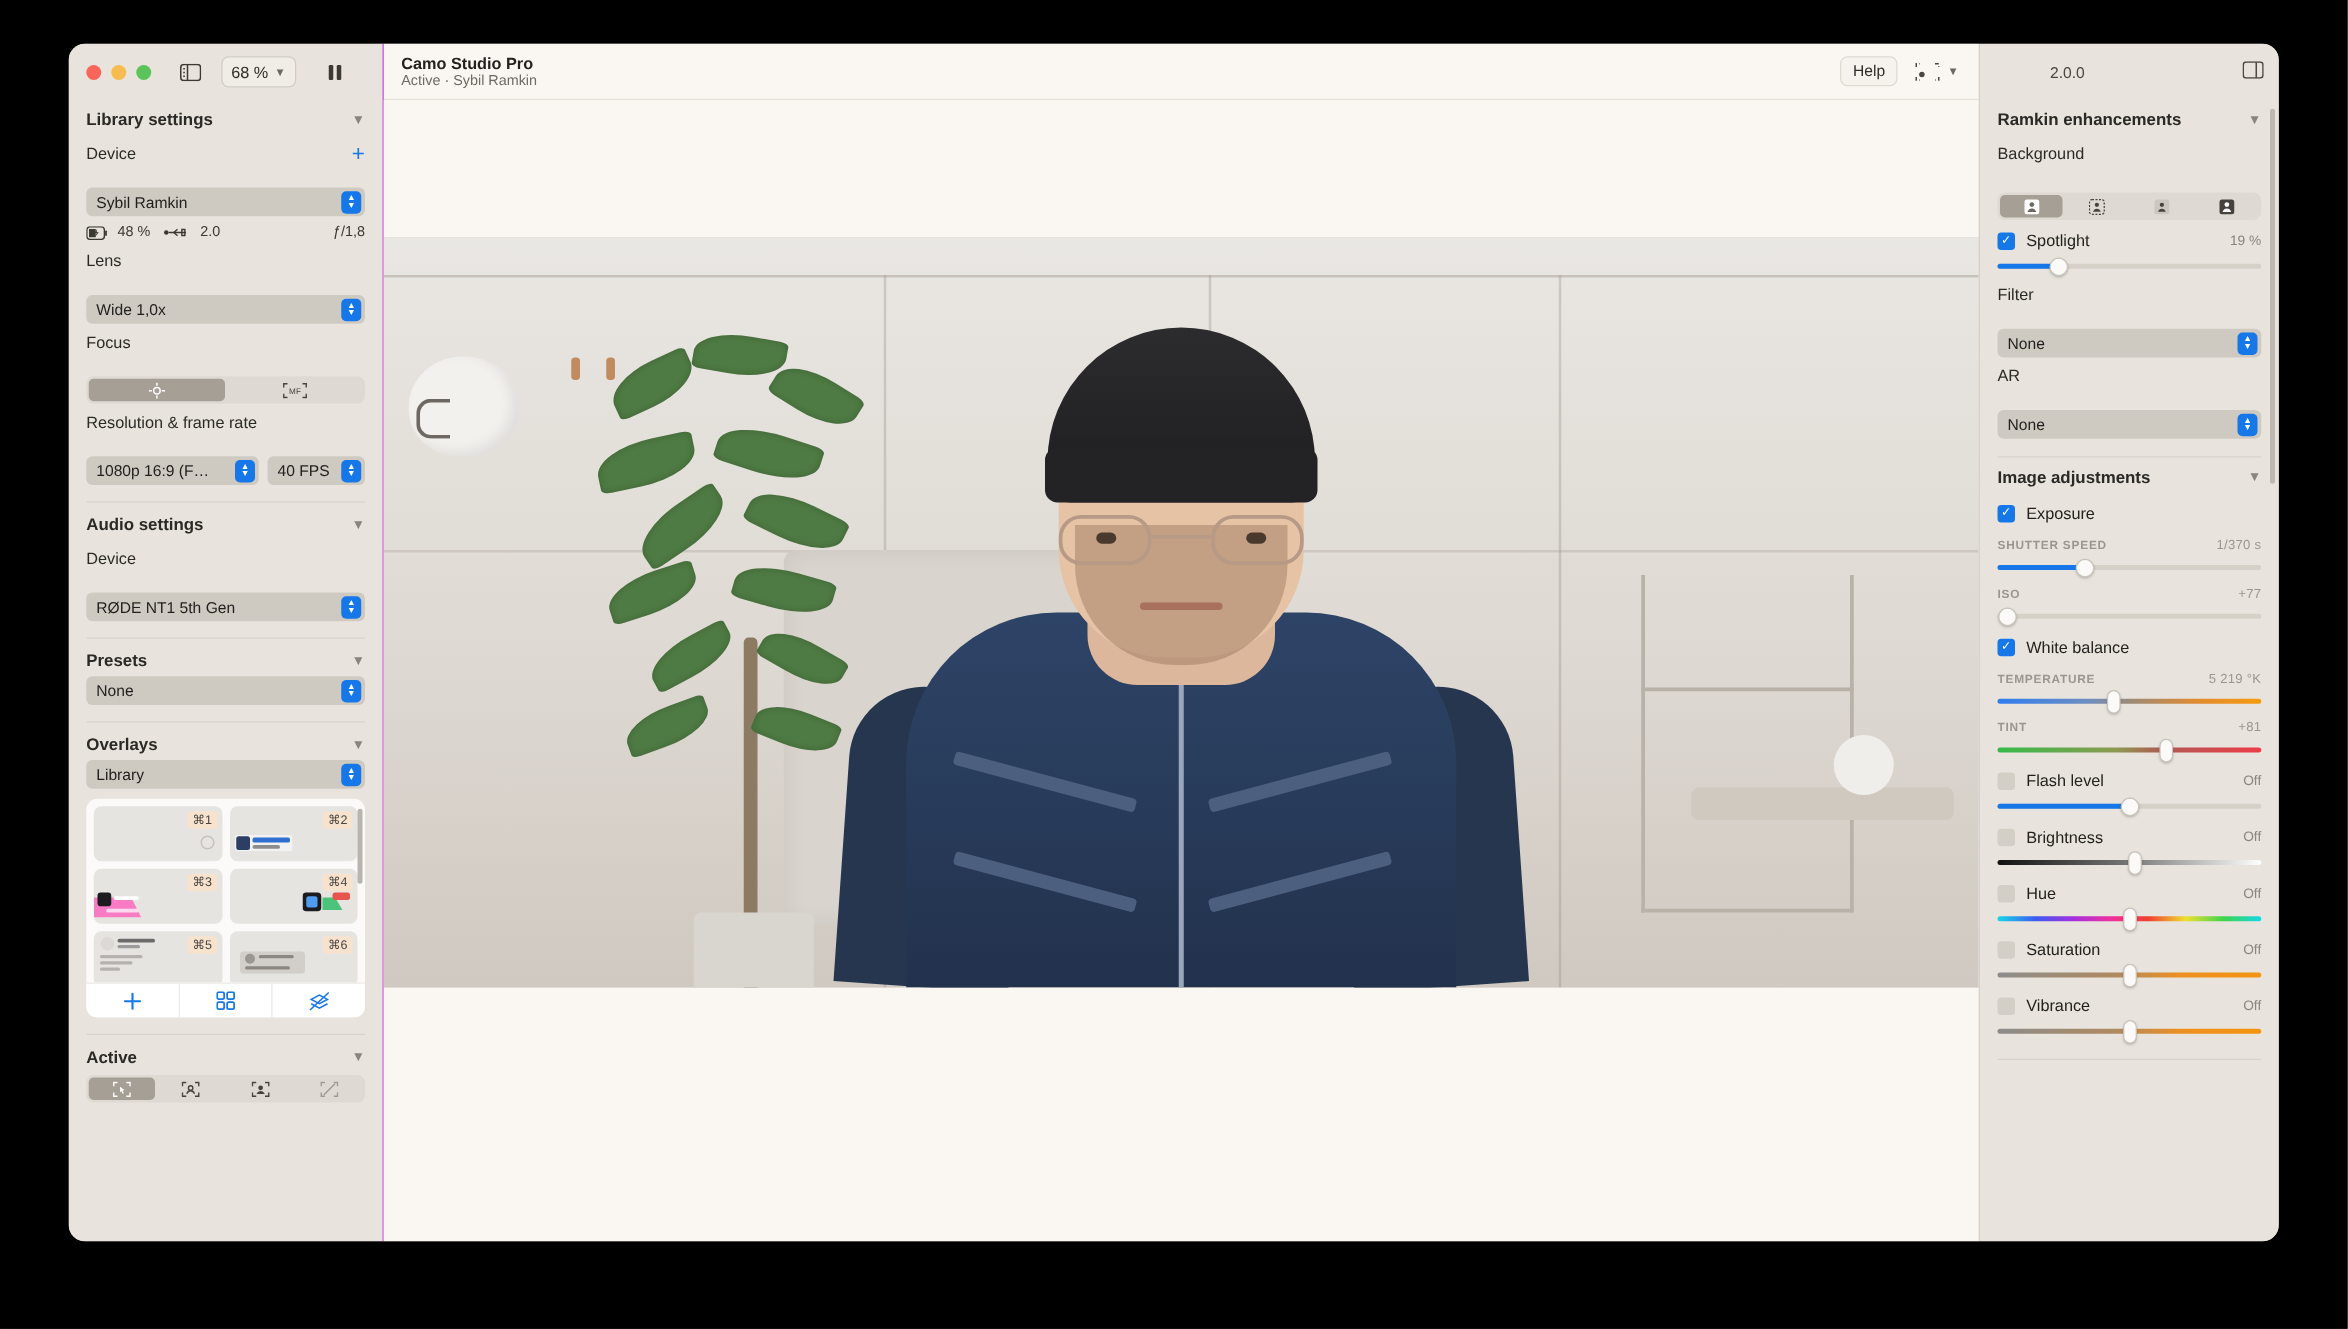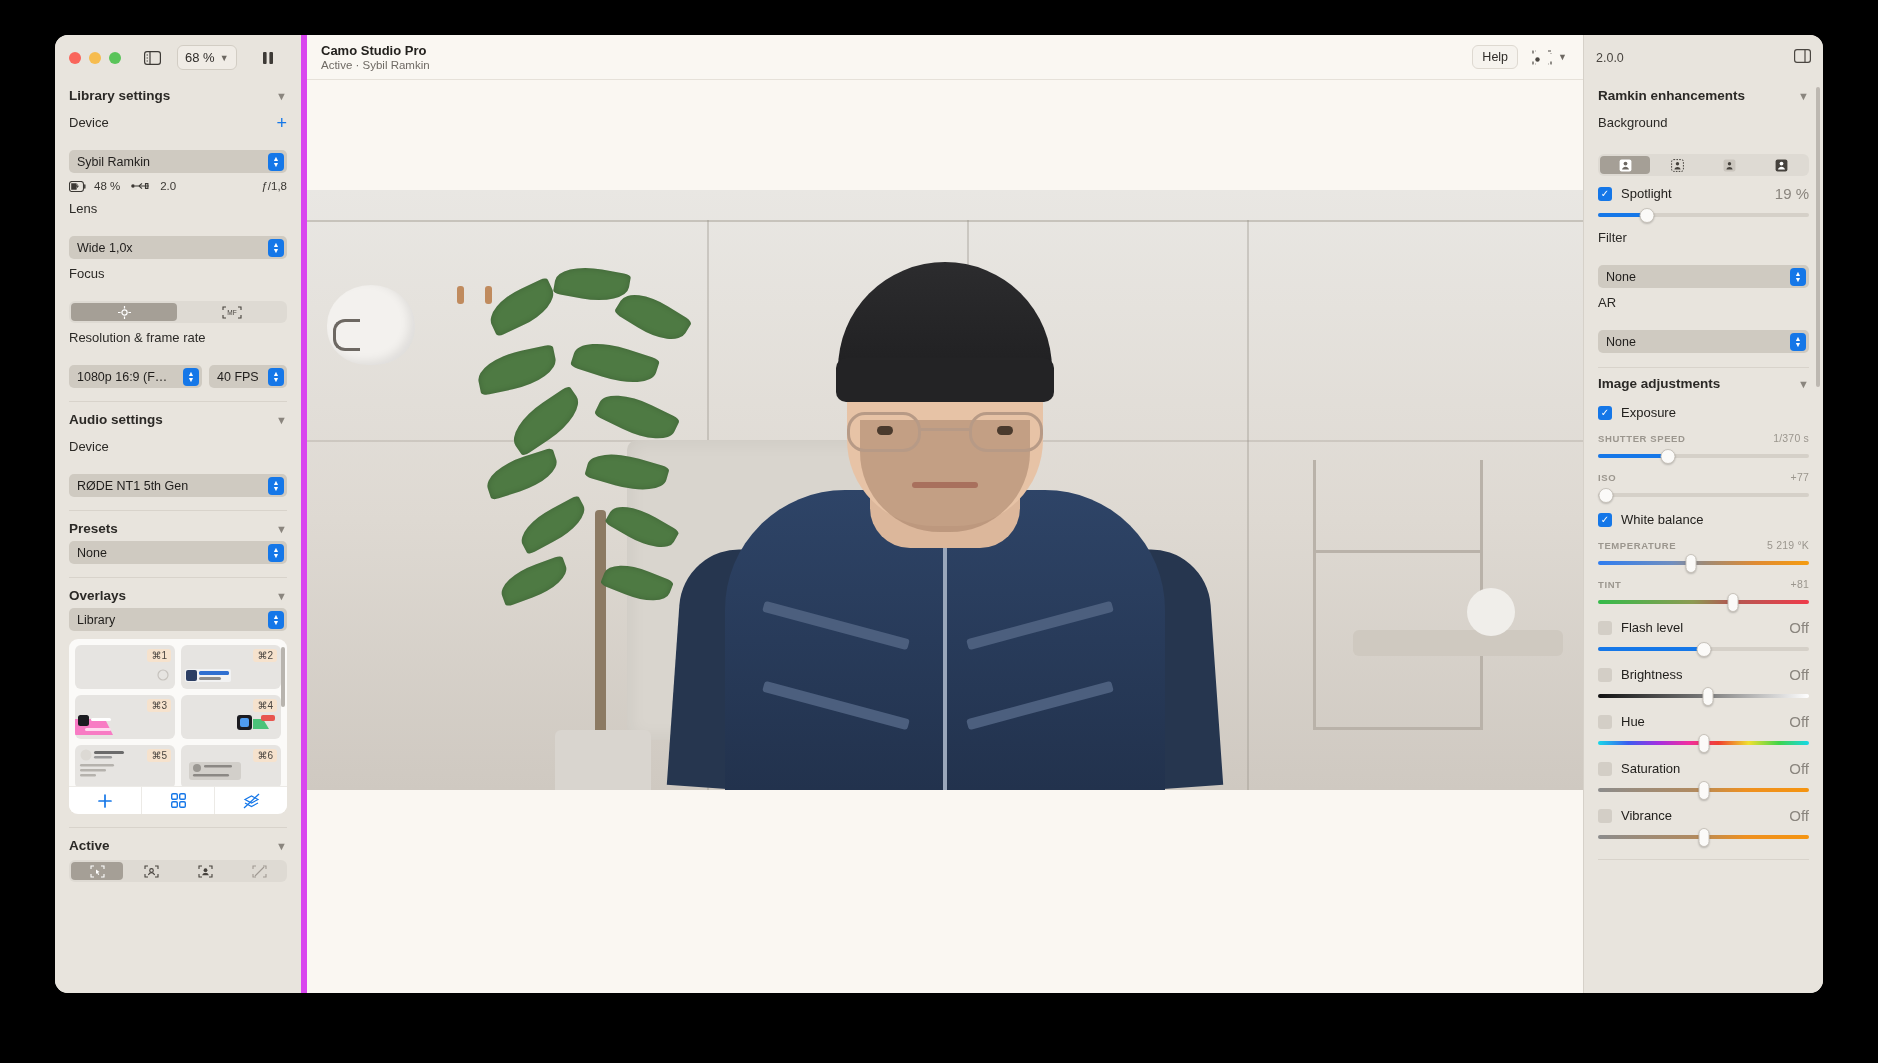--- a/index.html
+++ b/index.html
@@ -19,21 +19,21 @@
     border-radius: 13px;
     overflow: hidden;
     display: flex;
     box-shadow: 0 20px 60px rgba(0,0,0,.55);
   }
 
   
   #sidebar {
     width: 252px;
     background: #e8e4dd;
-    border-right: 6px solid #d946ef;
+    border-right: 1px solid #d946ef;
     position: relative;
     flex: 0 0 252px;
     overflow: hidden;
   }
   .sb-toolbar {
     height: 45px;
     display: flex; align-items: center;
     padding: 0 14px;
     gap: 13px;
   }
@@ -280,41 +280,41 @@
     width: 240px; flex: 0 0 240px;
     background: #e8e4dd;
     border-left: 1px solid #d6d1c9;
     position: relative;
     overflow: hidden;
   }
   .rp-toolbar {
     height: 45px;
     display: flex; align-items: center; justify-content: space-between;
     padding: 0 12px;
-    font-size: 12.5px; color: #4a4641;
+    font-size: 12.5px; color: #4a4641; margin-left: 44px;
   }
   .rp-scroll {
     position: absolute; top: 45px; left: 0; right: 0; bottom: 0;
     padding: 0 14px;
     overflow: hidden;
   }
   .chk-row {
     display: flex; align-items: center; gap: 9px;
     padding: 9px 0 5px 0;
     font-size: 13px; color: #23211e;
   }
   .chk {
     width: 14px; height: 14px; border-radius: 3px;
     background: #1577e8;
     display: flex; align-items: center; justify-content: center;
     color: #fff; font-size: 10px; line-height: 10px;
     flex: 0 0 14px;
   }
   .chk.off { background: #d3cec6; }
-  .chk-row .val { margin-left: auto; color: #8a857e; font-size: 15px; }
+  .chk-row .val { margin-left: auto; color: #8a857e; font-size: 11px; }
   .mini-label {
     display:flex; justify-content:space-between; align-items:center;
     font-size: 9.5px; letter-spacing: .6px; color: #9b968e;
     padding: 7px 0 4px 0; font-weight: bold;
   }
   .mini-label .v { font-weight: normal; letter-spacing: .2px; font-size: 10.5px;}
   .slider { position: relative; height: 16px; display:flex; align-items:center; }
   .track { position:absolute; left:0; right:0; height:4px; border-radius:3px; background:#d5d0c8;}
   .fill { position:absolute; left:0; height:4px; border-radius:3px; background:#1577e8;}
   .knob {

